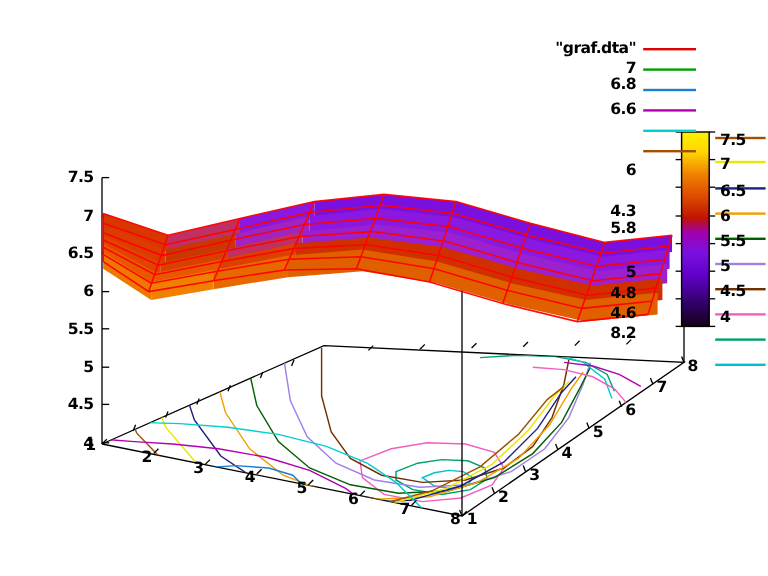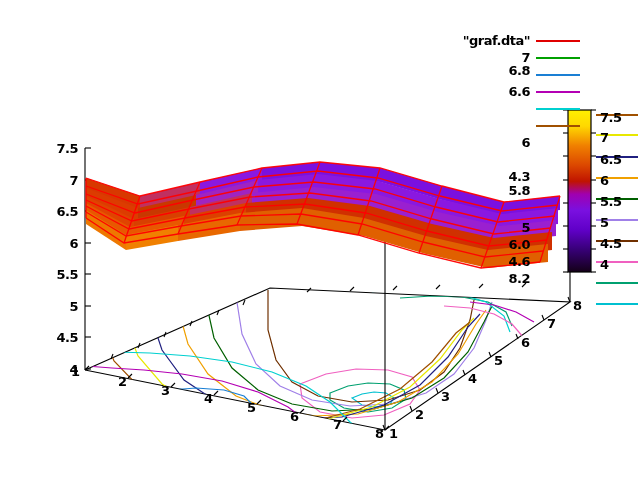--- a/index.html
+++ b/index.html
@@ -229,21 +229,21 @@
   <div class="lbl r" style="left:420px;top:136px;width:110px;color:#000;">6</div>
 
   <div class="lbl r" style="left:420px;top:153px;width:110px;margin-top:31px;">5.8</div>
 
   <div class="lbl r" style="left:420px;top:170px;width:110px;">4.3</div>
 
 
 
   <div class="lbl r" style="left:420px;top:221px;width:110px;">5</div>
 
-  <div class="lbl r" style="left:420px;top:238px;width:110px;">6.0</div>
+  <div class="lbl r" style="left:420px;top:238px;width:110px;">4.8</div>
 
   <div class="lbl r" style="left:420px;top:255px;width:110px;">4.6</div>
 
   <div class="lbl r" style="left:420px;top:272px;width:110px;">8.2</div>
 
   <div class="keyline" style="left:596px;top:114px;width:42px;background:#a05000;"></div>
   <div class="lbl" style="left:600px;top:111px;">7.5</div>
 
   <div class="keyline" style="left:596px;top:134px;width:42px;background:#e8e800;"></div>
   <div class="lbl" style="left:600px;top:131px;">7</div>

